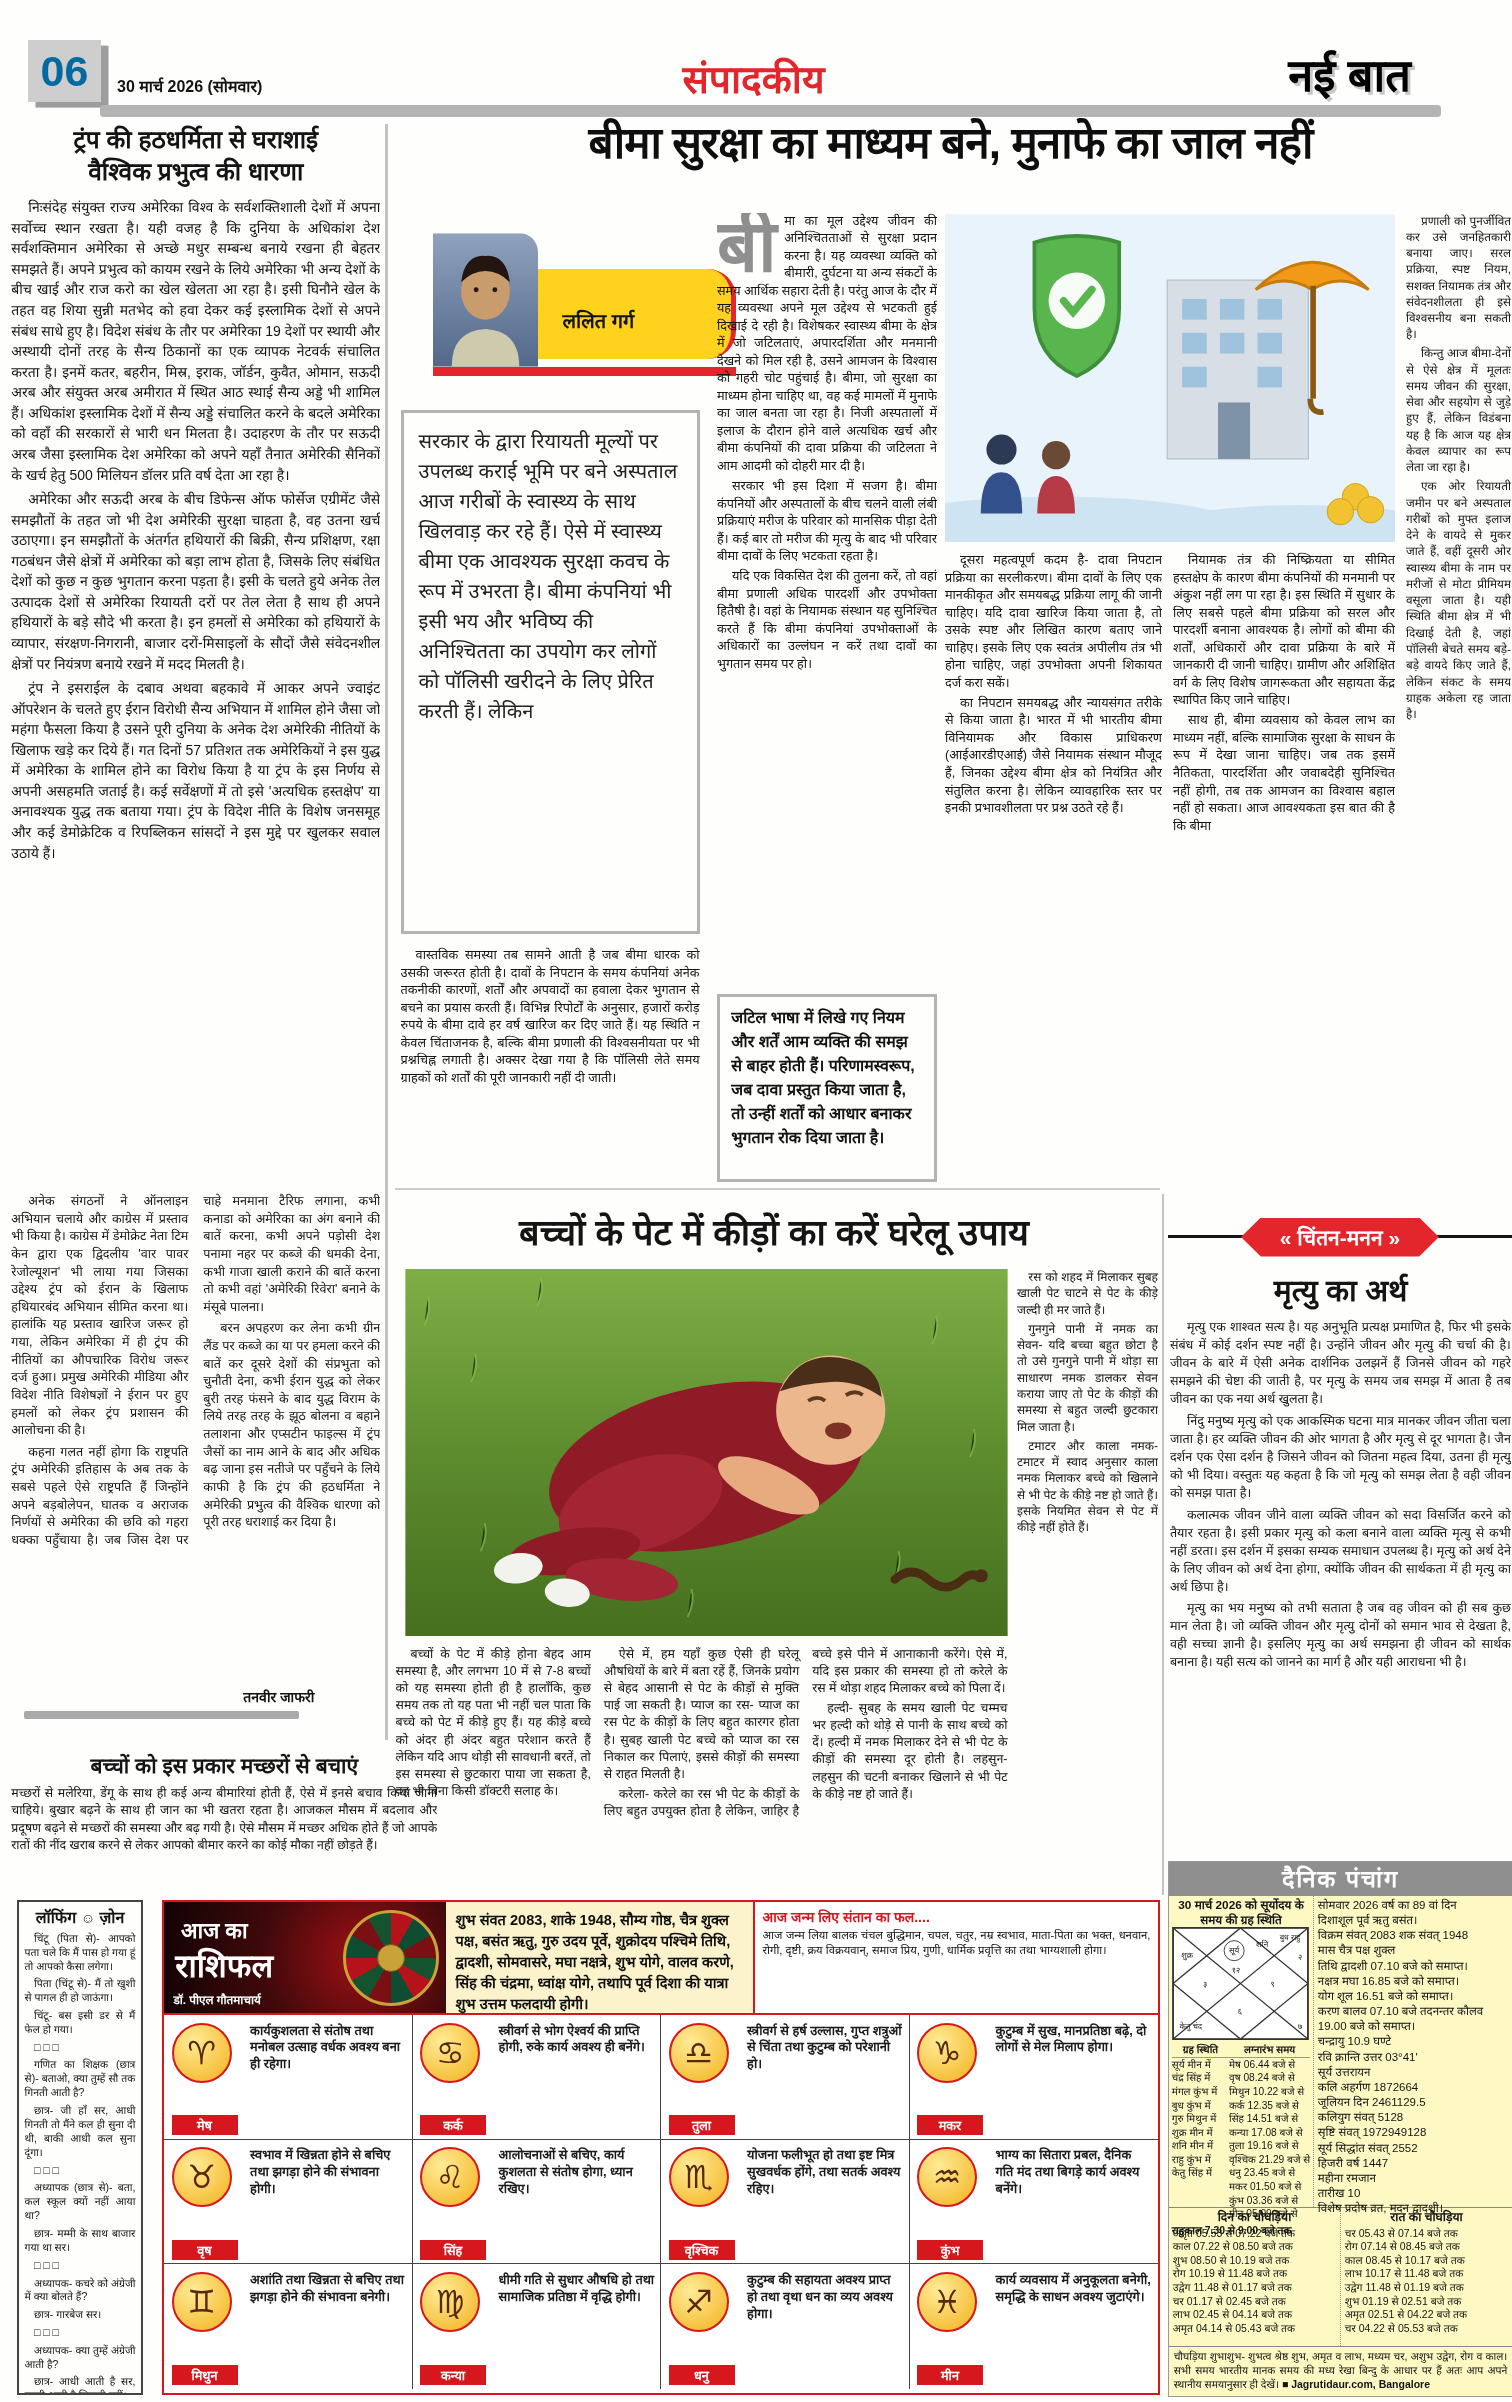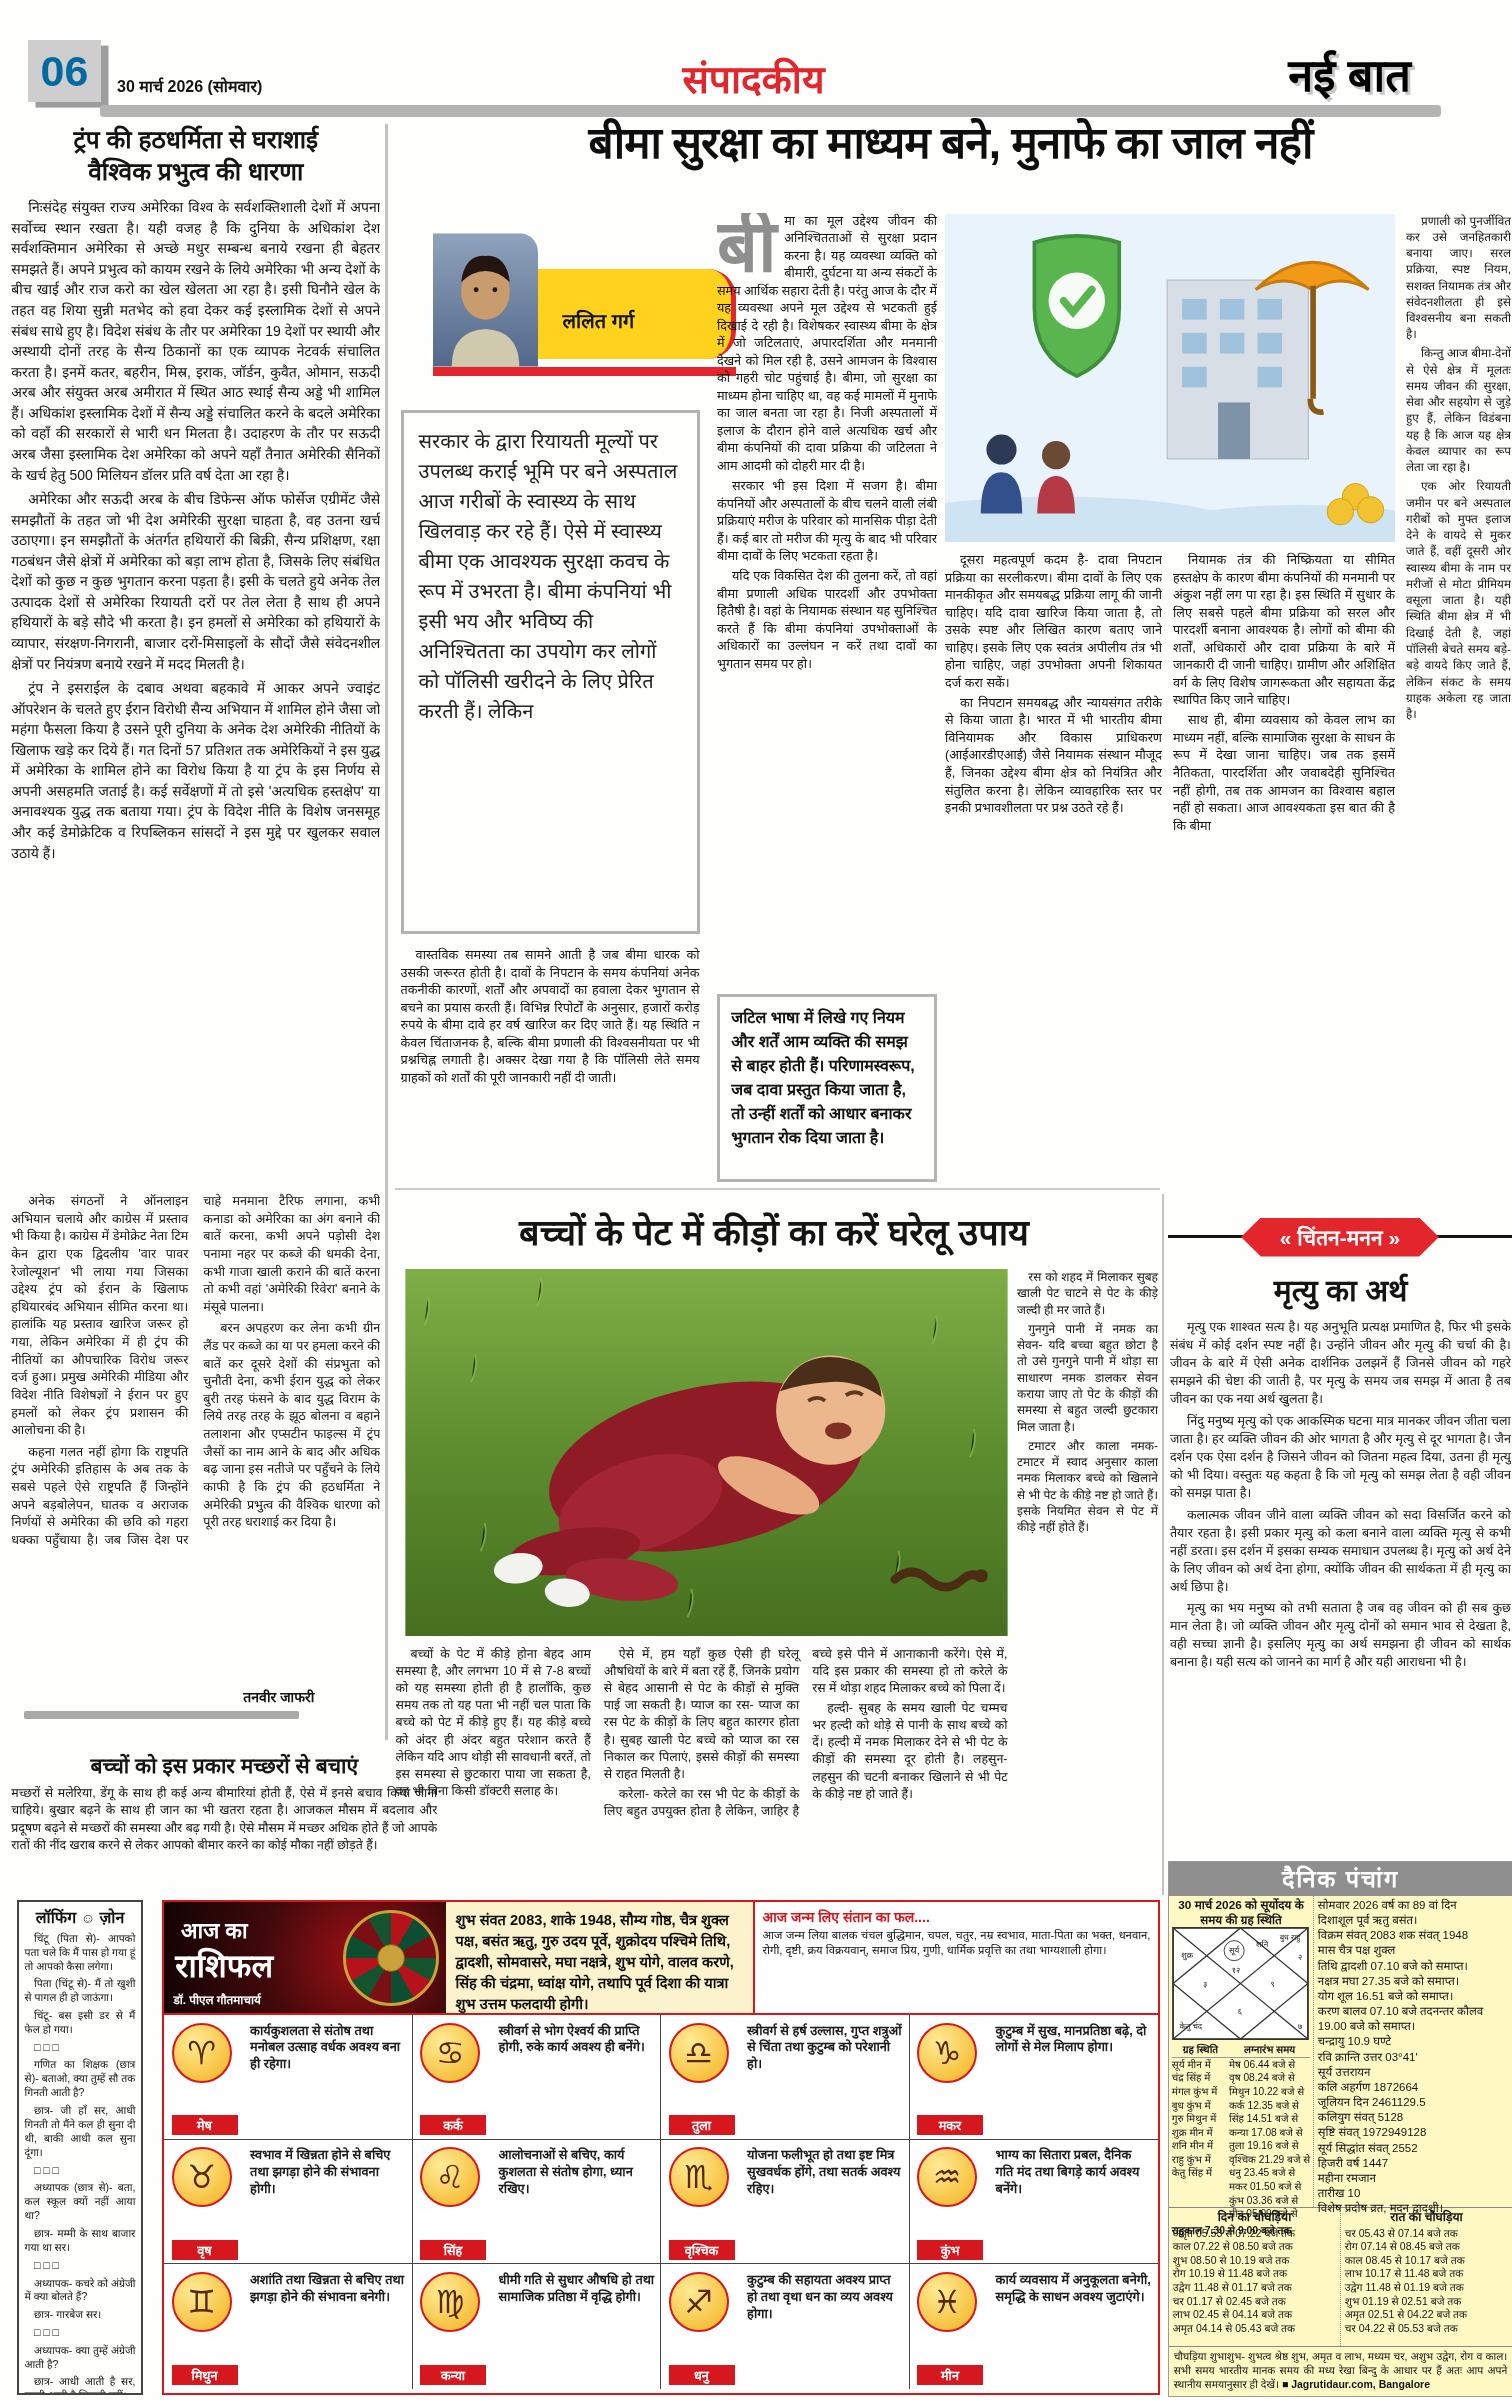--- a/index.html
+++ b/index.html
@@ -394,21 +394,21 @@
           </div>
         </div>
         <div class="p-rahu">राहुकाल 7.30 से 9.00 बजे तक</div>
       </div>
       <div class="p-right">
           <p>सोमवार 2026 वर्ष का 89 वां दिन</p>
           <p>दिशाशूल पूर्व ऋतु बसंत।</p>
           <p>विक्रम संवत् 2083 शक संवत् 1948</p>
           <p>मास चैत्र पक्ष शुक्ल</p>
           <p>तिथि द्वादशी 07.10 बजे को समाप्त।</p>
-          <p>नक्षत्र मघा 27.35 बजे को समाप्त।</p>
+          <p>नक्षत्र मघा 16.85 बजे को समाप्त।</p>
           <p>योग शूल 16.51 बजे को समाप्त।</p>
           <p>करण बालव 07.10 बजे तदनन्तर कौलव 19.00 बजे को समाप्त।</p>
           <p>चन्द्रायु 10.9 घण्टे</p>
           <p>रवि क्रान्ति उत्तर 03°41'</p>
           <p>सूर्य उत्तरायन</p>
           <p>कलि अहर्गण 1872664</p>
           <p>जूलियन दिन 2461129.5</p>
           <p>कलियुग संवत् 5128</p>
           <p>सृष्टि संवत् 1972949128</p>
           <p>सूर्य सिद्धांत संवत् 2552</p>

